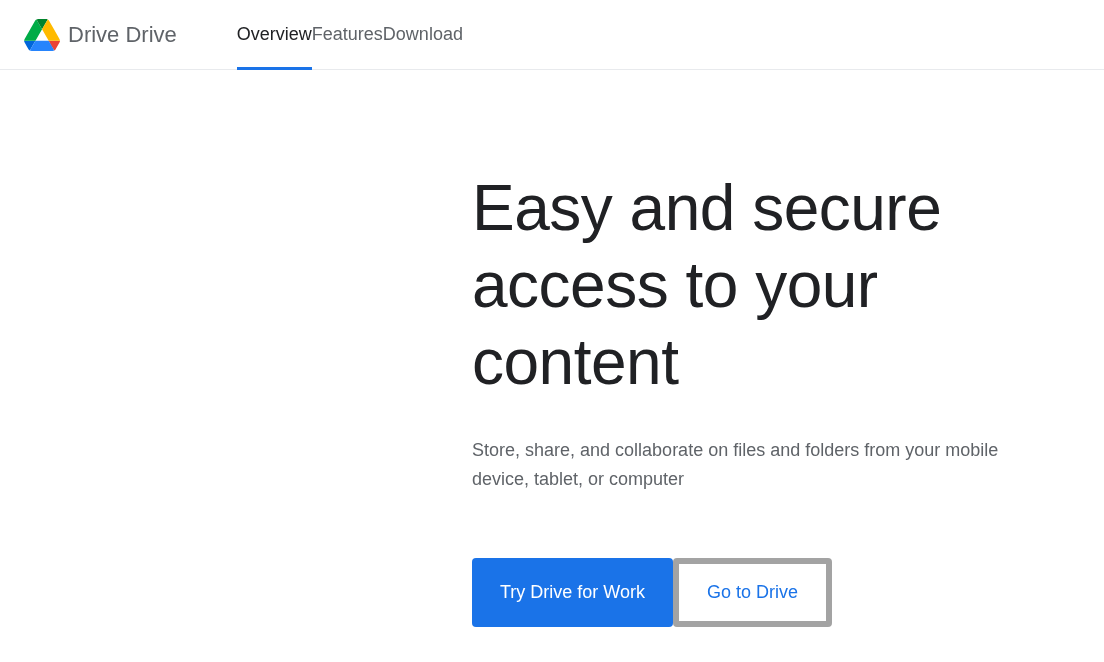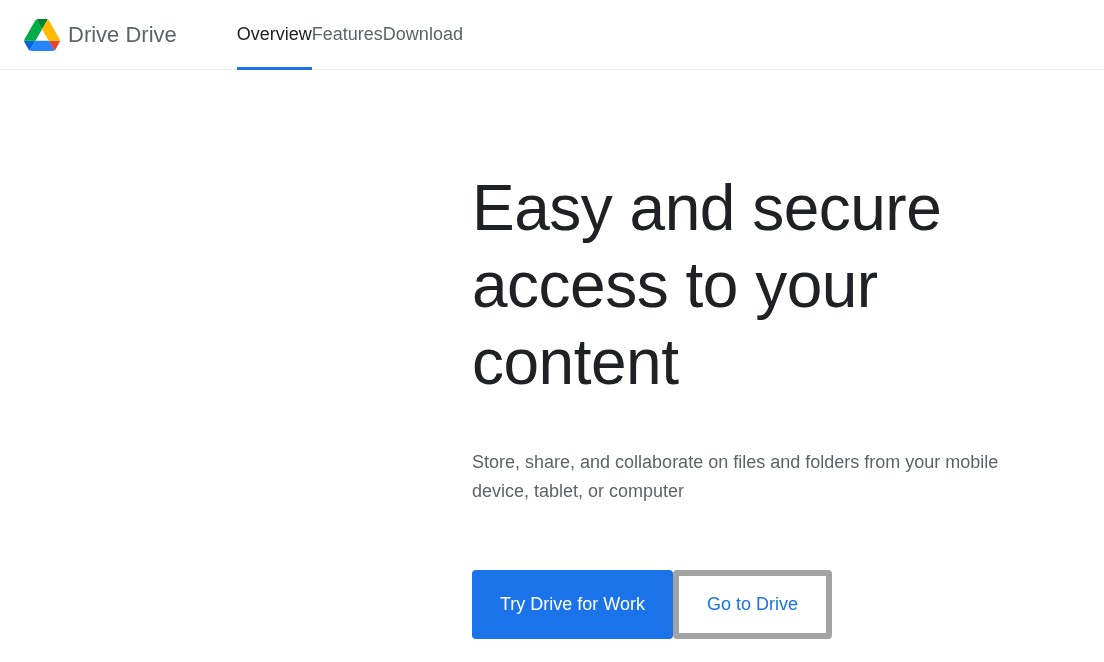--- a/index.html
+++ b/index.html
@@ -64,21 +64,21 @@
   .hero {
     padding: 100px 24px 0 472px;
     max-width: 1080px;
   }
   .hero h1 {
     font-size: 64px;
     font-weight: 400;
     line-height: 1.2;
     color: #202124;
     letter-spacing: -0.5px;
-    margin-bottom: 48px;
+    margin-bottom: 36px;
   }
   .hero p.sub {
     font-size: 18px;
     color: #5f6368;
     line-height: 1.6;
     margin-bottom: 64px;
     max-width: 610px;
   }
   .cta-row {
     display: flex;

